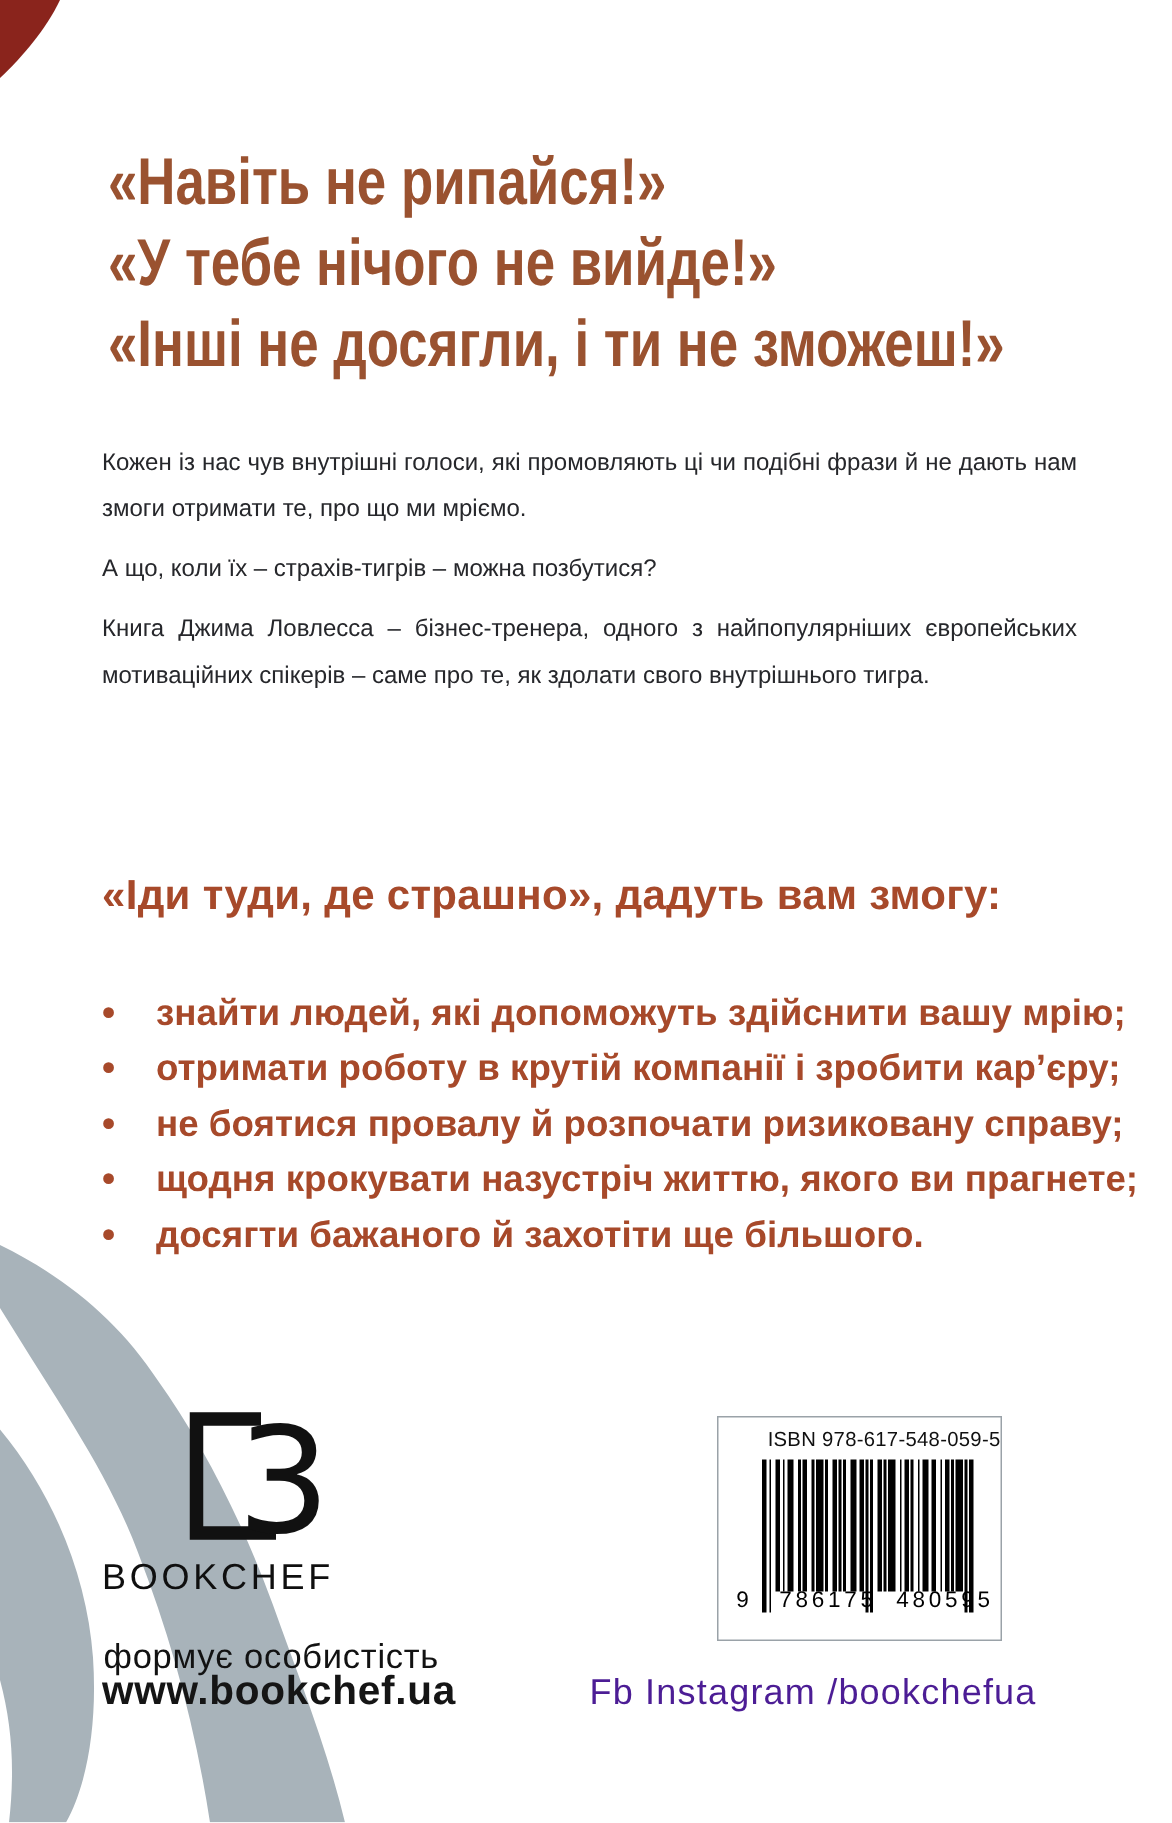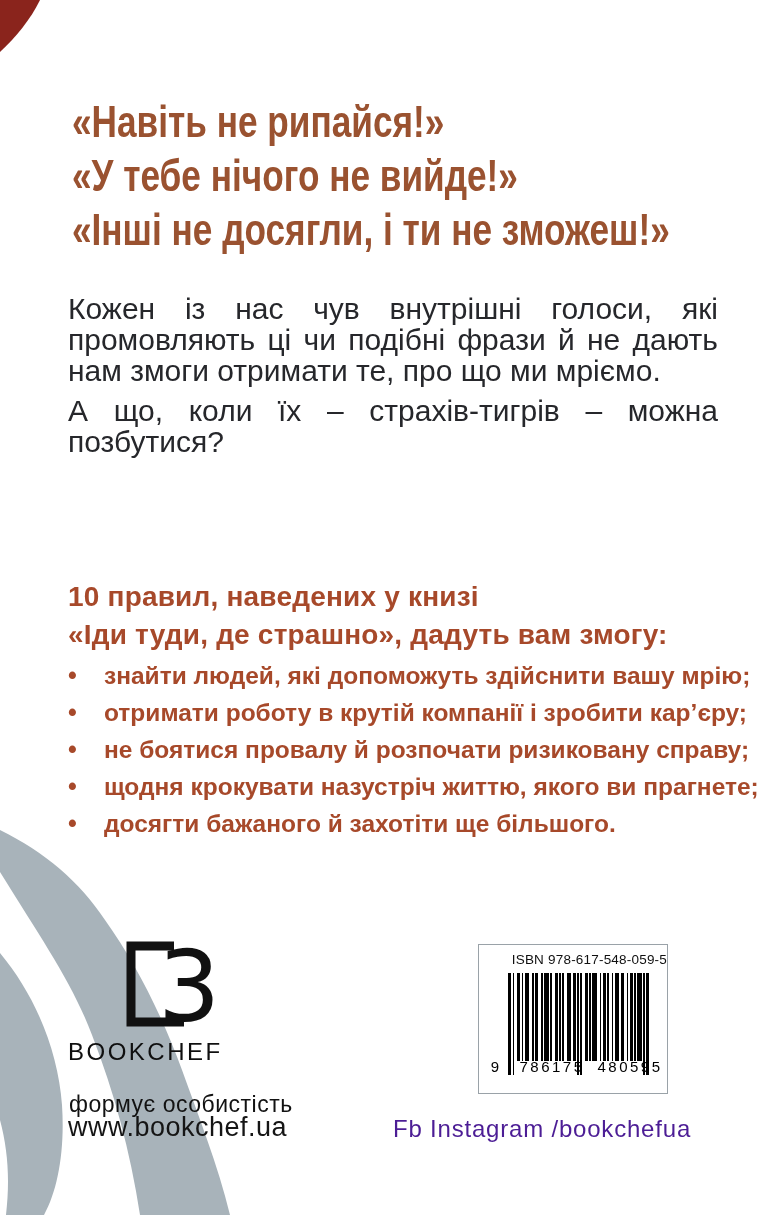--- a/index.html
+++ b/index.html
@@ -10,40 +10,40 @@
   
   .corner{position:absolute;left:0;top:0;width:44px;height:56px;}
   
   .quotes{
     position:absolute;left:72px;top:95px;color:#9a5230;font-weight:bold;
     font-size:44px;line-height:54px;letter-spacing:0px;white-space:nowrap;
     transform:scaleX(0.80);transform-origin:left top;
   }
   
   .intro{position:absolute;left:68px;top:293px;width:650px;color:#26272b;
-    font-size:30px;line-height:31px;}
+    font-size:16px;line-height:31px;}
   .intro p{margin:0 0 9px 0;text-align:justify;}
   .intro p:last-child{margin-bottom:0;}
   
   .rules-heading{position:absolute;left:68px;top:578px;color:#a7492a;
     font-weight:bold;font-size:28px;line-height:38px;letter-spacing:0.2px;}
   
   .rules-list{position:absolute;left:68px;top:660px;margin:0;padding:0;
     list-style:none;color:#a7492a;font-weight:bold;font-size:24.5px;}
   .rules-list li{display:flex;align-items:flex-start;line-height:31px;margin-bottom:6px;}
   .rules-list .dot{width:36px;flex:0 0 36px;font-size:25px;line-height:31px;}
   
   .waves{position:absolute;left:0;top:820px;width:470px;height:395px;}
   
   .logo-mark{position:absolute;left:122px;top:940px;width:94px;height:88px;}
   .brand{position:absolute;left:68px;top:1038px;font-size:24px;font-weight:normal;
     letter-spacing:2.5px;color:#0f0f0f;}
   .tagline{position:absolute;left:69px;top:1066px;font-size:23px;
     letter-spacing:0.5px;color:#121212;margin-top:25px;}
-  .website{position:absolute;left:68px;top:1112px;font-size:27px;font-weight:normal;
+  .website{position:absolute;left:68px;top:1112px;font-size:27px;font-weight:bold;
     letter-spacing:0.5px;color:#151515;}
   .social{position:absolute;left:393px;top:1115px;font-size:24px;
     letter-spacing:0.8px;color:#4c1d95;}
   
   .barcode-box{position:absolute;left:478px;top:944px;width:190px;height:150px;
     background:#ffffff;border:1px solid #9aa2a8;box-sizing:border-box;}
   .isbn{text-align:right;margin-top:7px;font-size:13.5px;letter-spacing:0.2px;color:#101010;}
   .bars{position:absolute;left:29px;top:28px;height:102px;font-size:0;white-space:nowrap;}
   .bars span{display:inline-block;background:#000;vertical-align:top;}
   .digits{position:absolute;left:4px;right:4px;top:113px;display:flex;
@@ -65,24 +65,24 @@
 
 <div class="quotes">
   <div>«Навіть не рипайся!»</div>
   <div>«У тебе нічого не вийде!»</div>
   <div>«Інші не досягли, і ти не зможеш!»</div>
 </div>
 
 <div class="intro">
   <p>Кожен із нас чув внутрішні голоси, які промовляють ці чи подібні фрази й не дають нам змоги отримати те, про що ми мріємо.</p>
   <p>А що, коли їх – страхів-тигрів – можна позбутися?</p>
+  <p>Книга Джима Ловлесса – бізнес-тренера, одного з найпопу­лярніших європейських мотиваційних спікерів – саме про те, як здолати свого внутрішнього тигра.</p>
 </div>
 
 <div class="rules-heading">
-  <div>10 правил, наведених у книзі</div>
   <div>«Іди туди, де страшно», дадуть вам змогу:</div>
 </div>
 
 <ul class="rules-list">
   <li>
     <span class="dot">•</span>
     <span>знайти людей, які допоможуть здійснити вашу мрію;</span>
   </li>
   <li>
     <span class="dot">•</span>

